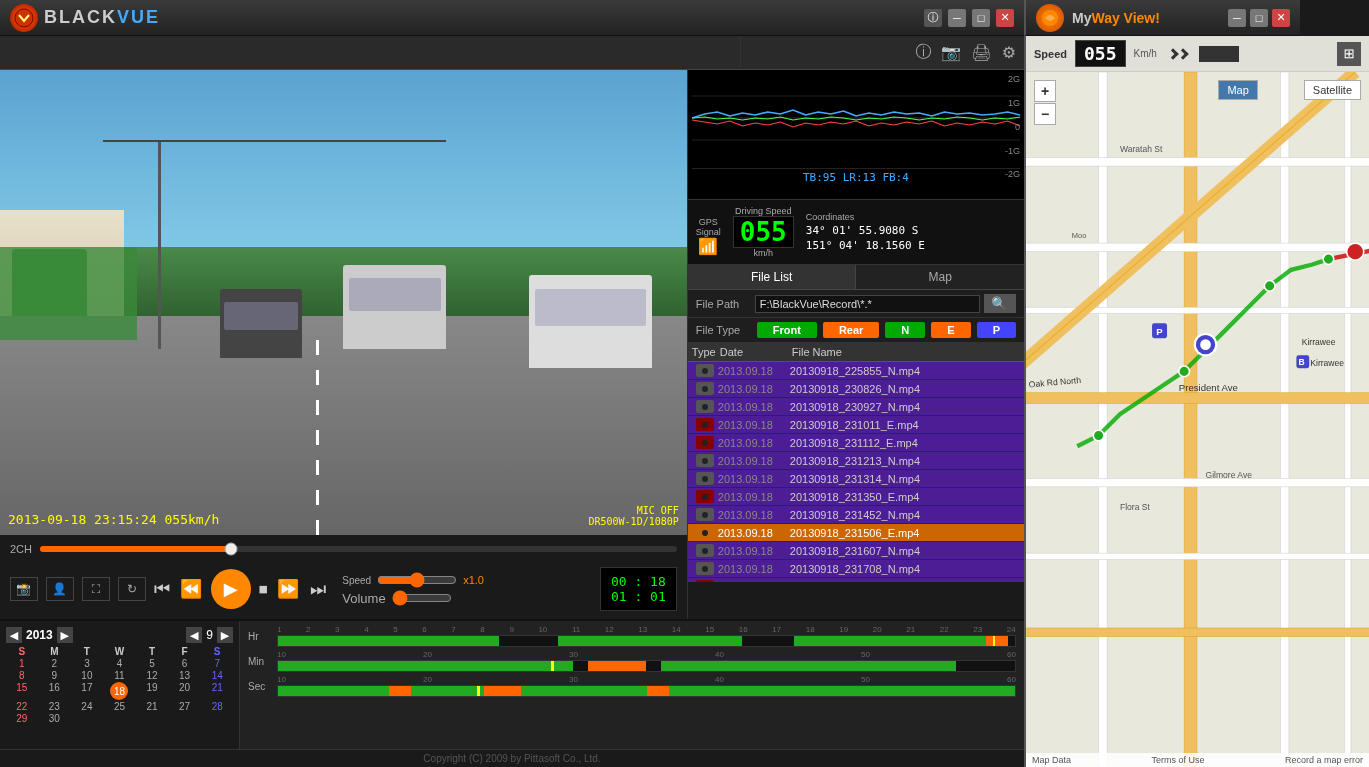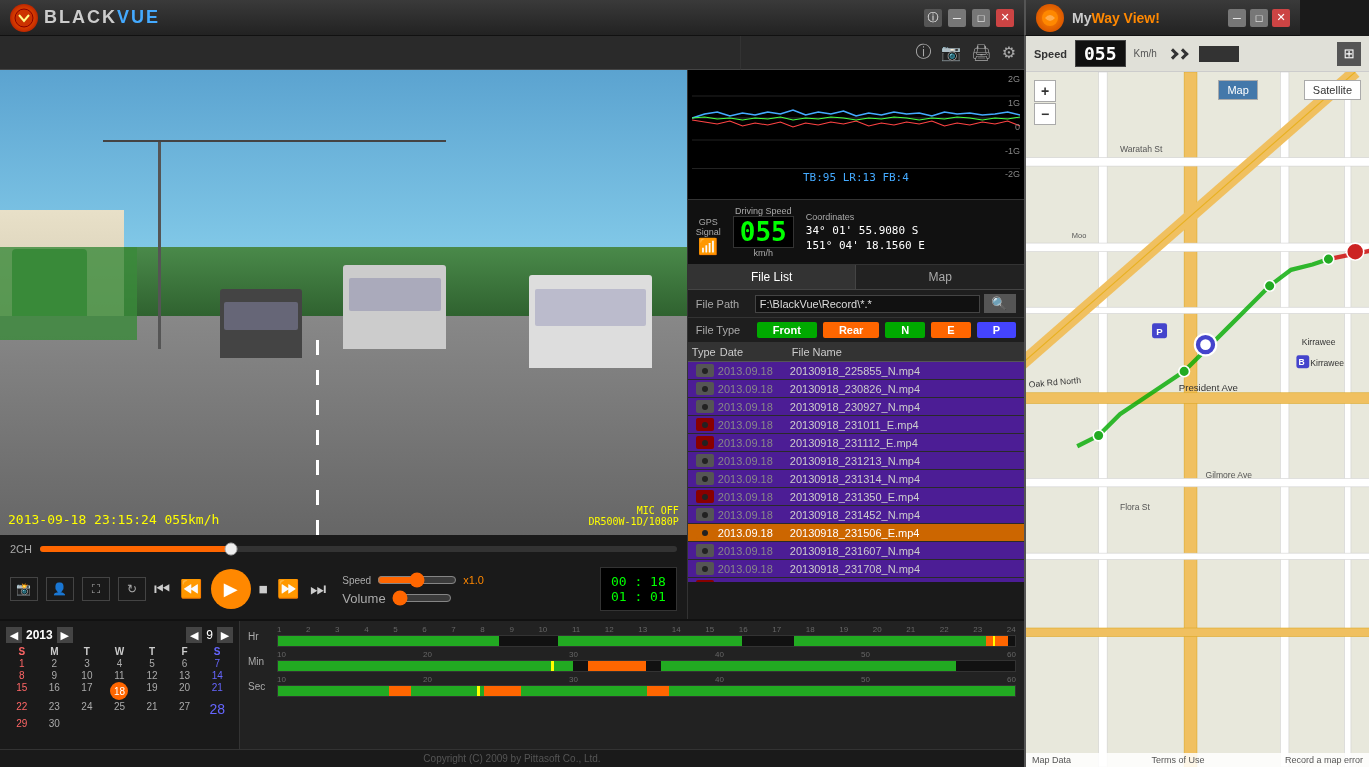--- a/index.html
+++ b/index.html
@@ -492,21 +492,21 @@
             <div style="text-align: center; font-size: 10px; cursor: pointer; background: rgb(255, 102, 0); color: white; border-radius: 50%; width: 18px; height: 18px; display: flex; align-items: center; justify-content: center; margin: auto;">18</div>
             <div style="text-align: center; font-size: 10px; cursor: pointer; color: rgb(170, 170, 170);">19</div>
             <div style="text-align: center; font-size: 10px; cursor: pointer; color: rgb(170, 170, 170);">20</div>
             <div style="text-align: center; font-size: 10px; cursor: pointer; color: rgb(102, 102, 255);">21</div>
             <div style="text-align: center; font-size: 10px; cursor: pointer; color: rgb(255, 102, 102);">22</div>
             <div style="text-align: center; font-size: 10px; cursor: pointer; color: rgb(170, 170, 170);">23</div>
             <div style="text-align: center; font-size: 10px; cursor: pointer; color: rgb(170, 170, 170);">24</div>
             <div style="text-align: center; font-size: 10px; cursor: pointer; color: rgb(170, 170, 170);">25</div>
             <div style="text-align: center; font-size: 10px; cursor: pointer; color: rgb(170, 170, 170);">21</div>
             <div style="text-align: center; font-size: 10px; cursor: pointer; color: rgb(170, 170, 170);">27</div>
-            <div style="text-align: center; font-size: 14px; cursor: pointer; color: rgb(102, 102, 255);">28</div>
+            <div style="text-align: center; font-size: 10px; cursor: pointer; color: rgb(102, 102, 255);">28</div>
             <div style="text-align: center; font-size: 10px; cursor: pointer; color: rgb(255, 102, 102);">29</div>
             <div style="text-align: center; font-size: 10px; cursor: pointer; color: rgb(170, 170, 170);">30</div>
             <div style="text-align: center; font-size: 10px; cursor: default; color: rgb(170, 170, 170);"></div>
             <div style="text-align: center; font-size: 10px; cursor: default; color: rgb(170, 170, 170);"></div>
             <div style="text-align: center; font-size: 10px; cursor: default; color: rgb(170, 170, 170);"></div>
             <div style="text-align: center; font-size: 10px; cursor: default; color: rgb(170, 170, 170);"></div>
             <div style="text-align: center; font-size: 10px; cursor: default; color: rgb(102, 102, 255);"></div>
           </div>
       </div>
 

